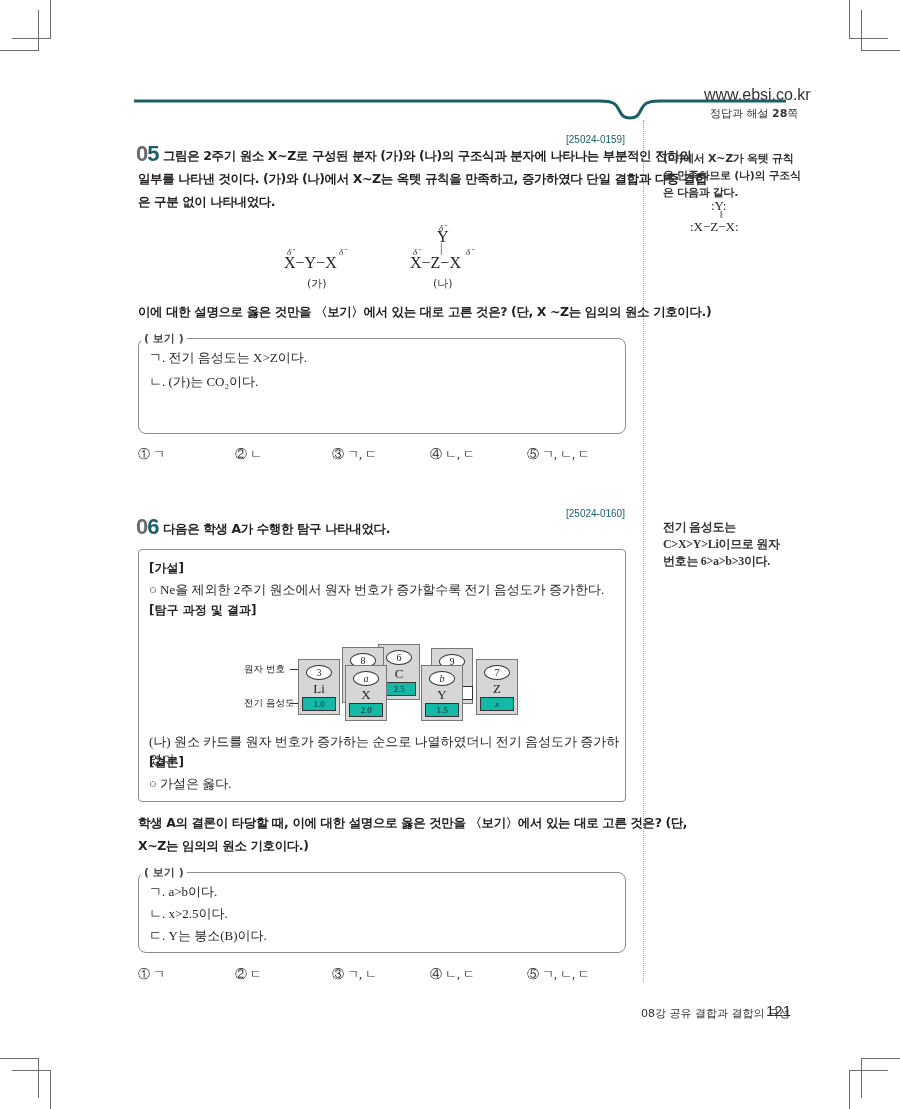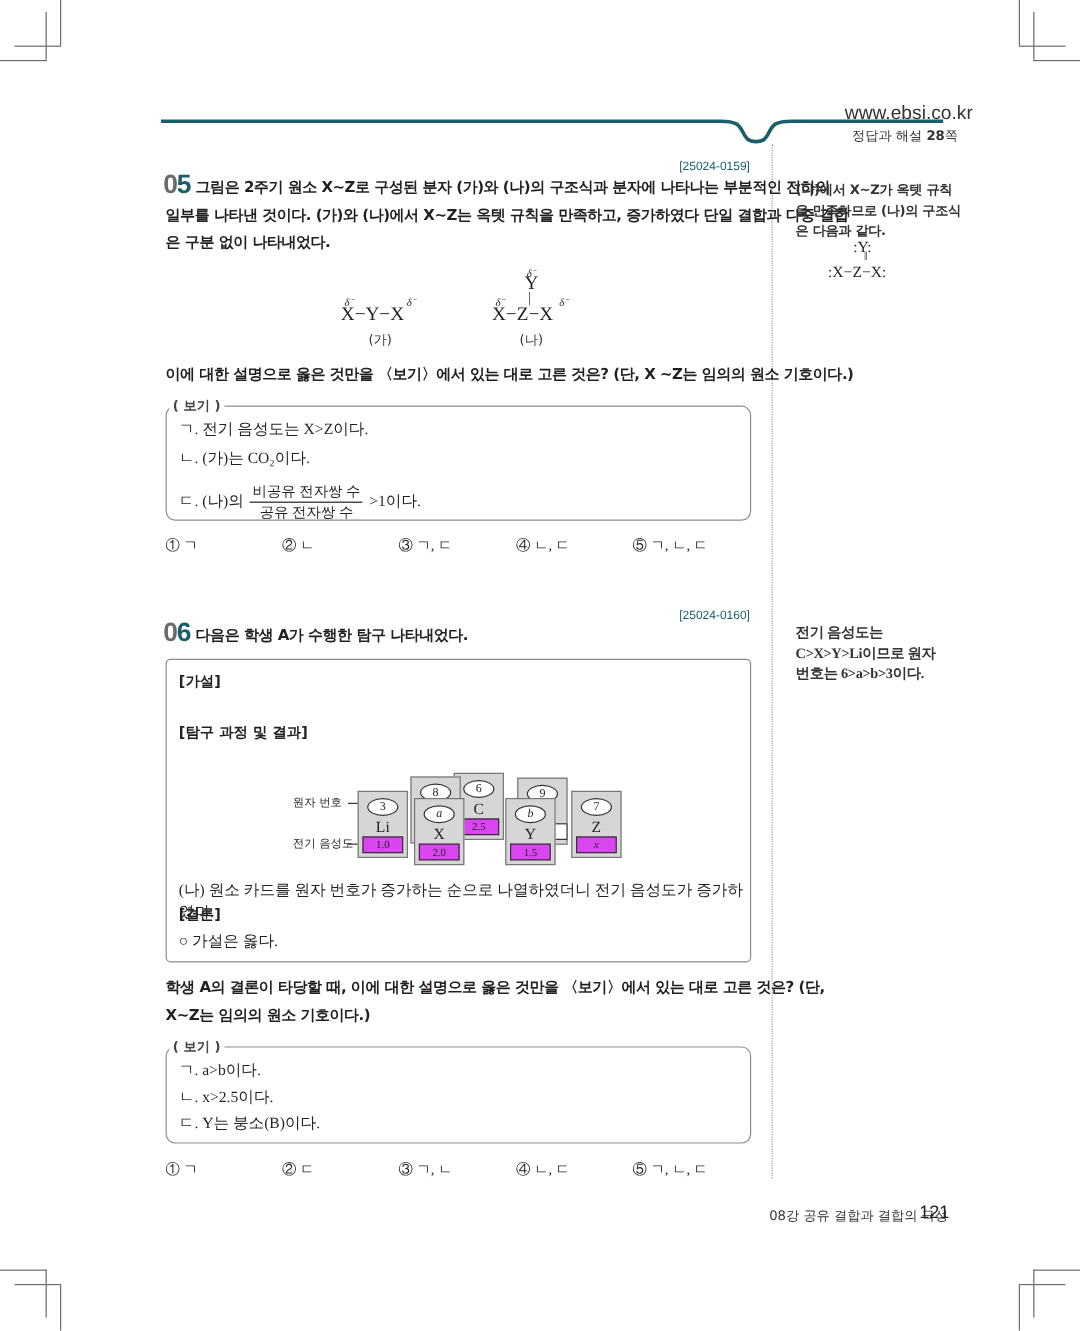--- a/index.html
+++ b/index.html
@@ -37,21 +37,21 @@
   .inquiry-box { position:absolute; left:138px; top:549px; width:486px; height:251px; border:1px solid #8c8c8c; border-radius:4px; }
   .iq-line { position:absolute; left:10px; font-size:13px; font-family:"Liberation Serif",serif; }
   .iq-head { position:absolute; left:10px; font-size:12px; font-weight:bold; }
 
   .card { position:absolute; background:#d6d6d6; border:1px solid #777; }
   .card .num { position:absolute; left:50%; transform:translateX(-50%); top:5px; width:24px; height:13px;
                border:1px solid #333; border-radius:50%; background:#fff; font-size:10px; text-align:center; line-height:13px;
                font-family:"Liberation Serif",serif; }
   .card .sym { position:absolute; width:100%; text-align:center; top:21px; font-size:13px; font-family:"Liberation Serif",serif; }
   .card .val { position:absolute; left:50%; transform:translateX(-50%); width:32px; height:12px; border:1px solid #333;
-               background:#d946ef; font-size:9px; text-align:center; line-height:12px; font-family:"Liberation Serif",serif; }
+               background:#14b8a6; font-size:9px; text-align:center; line-height:12px; font-family:"Liberation Serif",serif; }
   .card-label { position:absolute; font-size:9.5px; color:#222; }
   .leader { position:absolute; height:1px; background:#333; }
 
   .footer-title { position:absolute; left:641px; top:1006px; font-size:11px; color:#333; }
   .page-num { position:absolute; left:766px; top:1002px; font-size:15px; font-family:"Liberation Sans",sans-serif; color:#222; }
 </style>
 </head>
 <body>
 
 <div>
@@ -111,28 +111,20 @@
   <span class="mol" style="left:410px;top:254px;">X−Z−X</span>
   <span class="mol-label" style="left:433px;top:276px;">(나)</span>
 </div>
 
 <div class="qtext" style="left:138px;top:300px;white-space:nowrap;">이에 대한 설명으로 옳은 것만을 〈보기〉에서 있는 대로 고른 것은? (단, X ~Z는 임의의 원소 기호이다.)</div>
 
 <div class="bogi-box" style="left:138px;top:338px;width:486px;height:94px;">
   <div class="bogi-tag" style="left:2px;top:-8px;">( 보기 )</div>
   <div class="bogi-line" style="top:10px;">ㄱ. 전기 음성도는 X&gt;Z이다.</div>
   <div class="bogi-line" style="top:34px;">ㄴ. (가)는 CO₂이다.</div>
-  <div class="bogi-line" style="top:62px;">
-    <span>ㄷ. (나)의</span>
-    <span style="display:inline-block;vertical-align:middle;text-align:center;font-size:12px;margin:0 2px;">
-      <span style="display:block;border-bottom:1px solid #222;padding:0 2px;">비공유 전자쌍 수</span>
-      <span style="display:block;padding:0 2px;">공유 전자쌍 수</span>
-    </span>
-    <span>&gt;1이다.</span>
-  </div>
 </div>
 
 <div class="choice-row" style="top:446px;">
   <span class="choice" style="left:0;">① ㄱ</span>
   <span class="choice" style="left:97px;">② ㄴ</span>
   <span class="choice" style="left:194px;">③ ㄱ, ㄷ</span>
   <span class="choice" style="left:292px;">④ ㄴ, ㄷ</span>
   <span class="choice" style="left:389px;">⑤ ㄱ, ㄴ, ㄷ</span>
 </div>
 
@@ -146,20 +138,21 @@
 <div class="serif abs" style="left:690px;top:219px;font-size:13px;">:X−Z−X:</div>
 
 <div class="qid" style="left:566px;top:508px;">[25024-0160]</div>
 <div class="qnum" style="left:136px;top:514px;">
   <span class="d1">0</span><span class="d2">6</span>
 </div>
 <div class="qtext" style="left:163px;top:517px;white-space:nowrap;">다음은 학생 A가 수행한 탐구 나타내었다.</div>
 
 <div class="inquiry-box">
   <div class="iq-head" style="top:10px;">[가설]</div>
+  <div class="iq-line" style="top:31px;">○ Ne을 제외한 2주기 원소에서 원자 번호가 증가할수록 전기 음성도가 증가한다.</div>
   <div class="iq-head" style="top:52px;">[탐구 과정 및 결과]</div>
   <div class="iq-line" style="top:183px;">(나) 원소 카드를 원자 번호가 증가하는 순으로 나열하였더니 전기 음성도가 증가하였다.</div>
   <div class="iq-head" style="top:204px;">[결론]</div>
   <div class="iq-line" style="top:225px;">○ 가설은 옳다.</div>
 </div>
 
 <div>
   <span class="card-label" style="left:244px;top:663px;">원자 번호</span>
   <div class="leader" style="left:290px;top:669px;width:18px;"></div>
   <span class="card-label" style="left:244px;top:697px;">전기 음성도</span>

